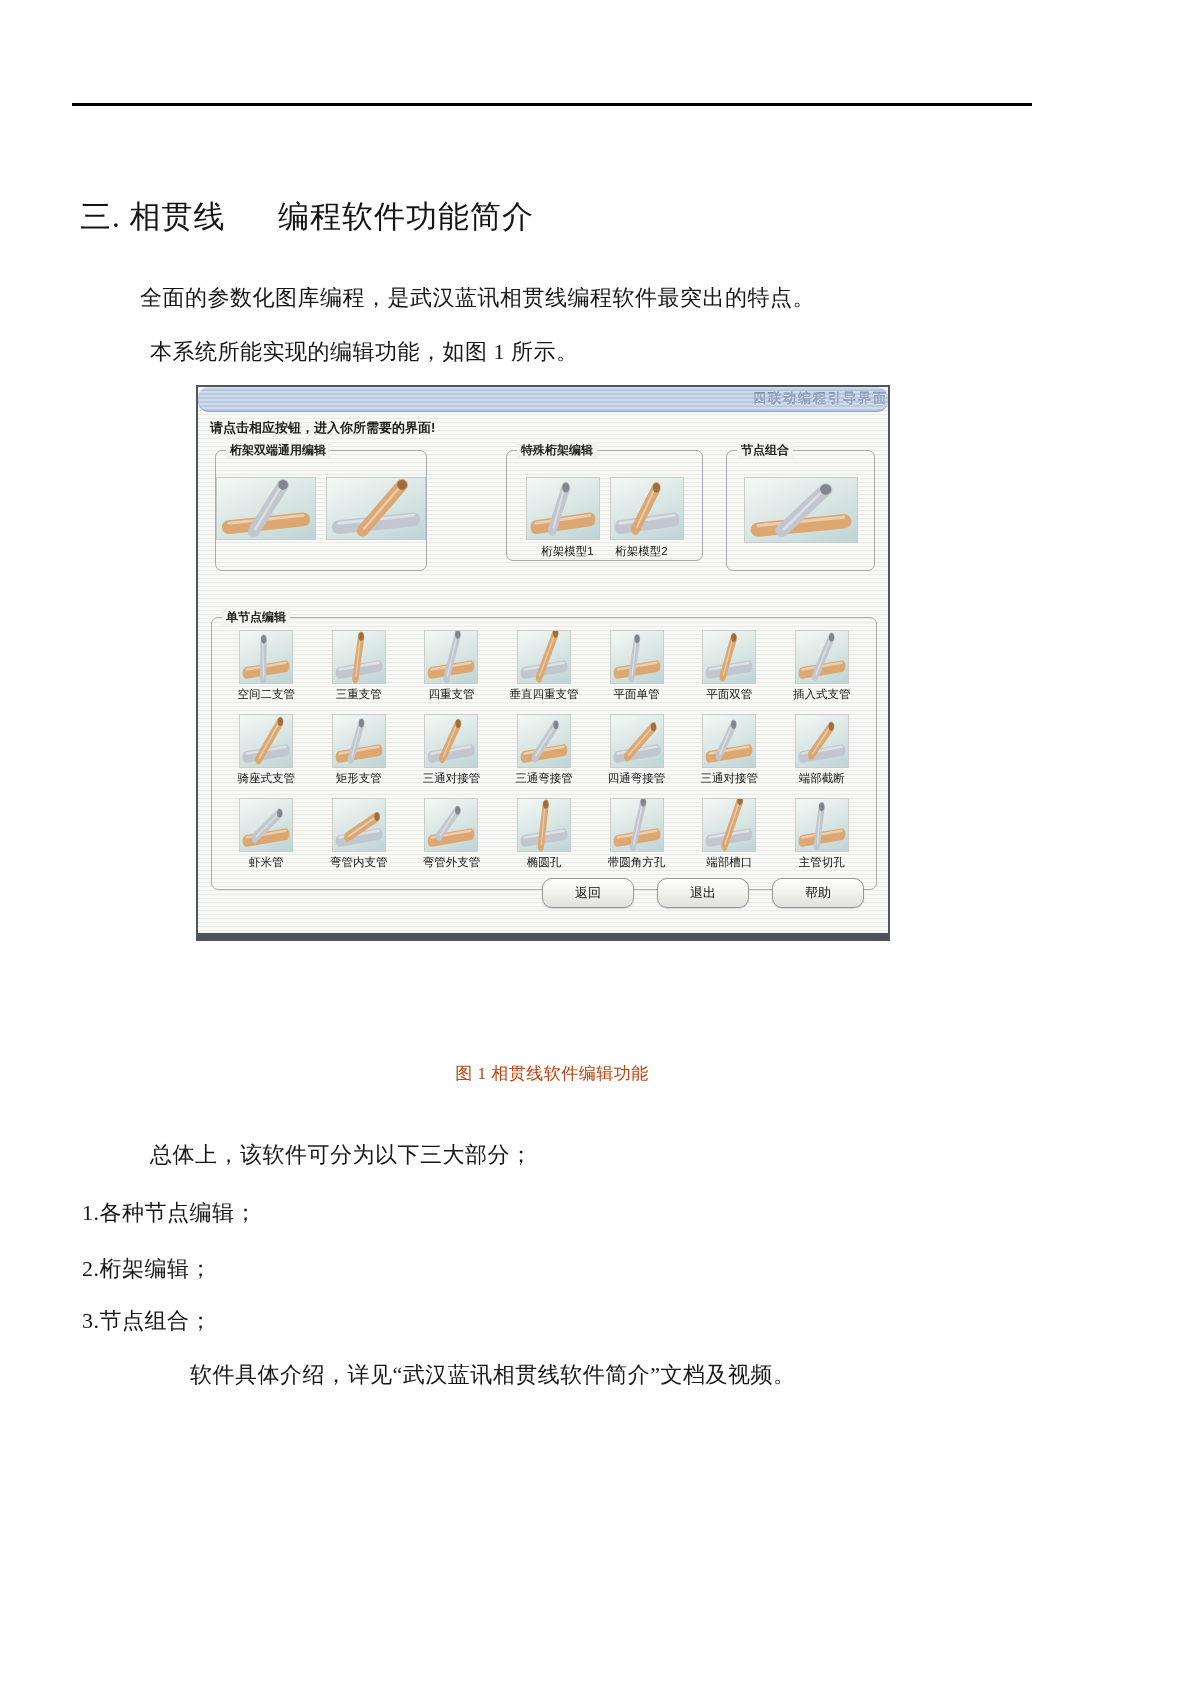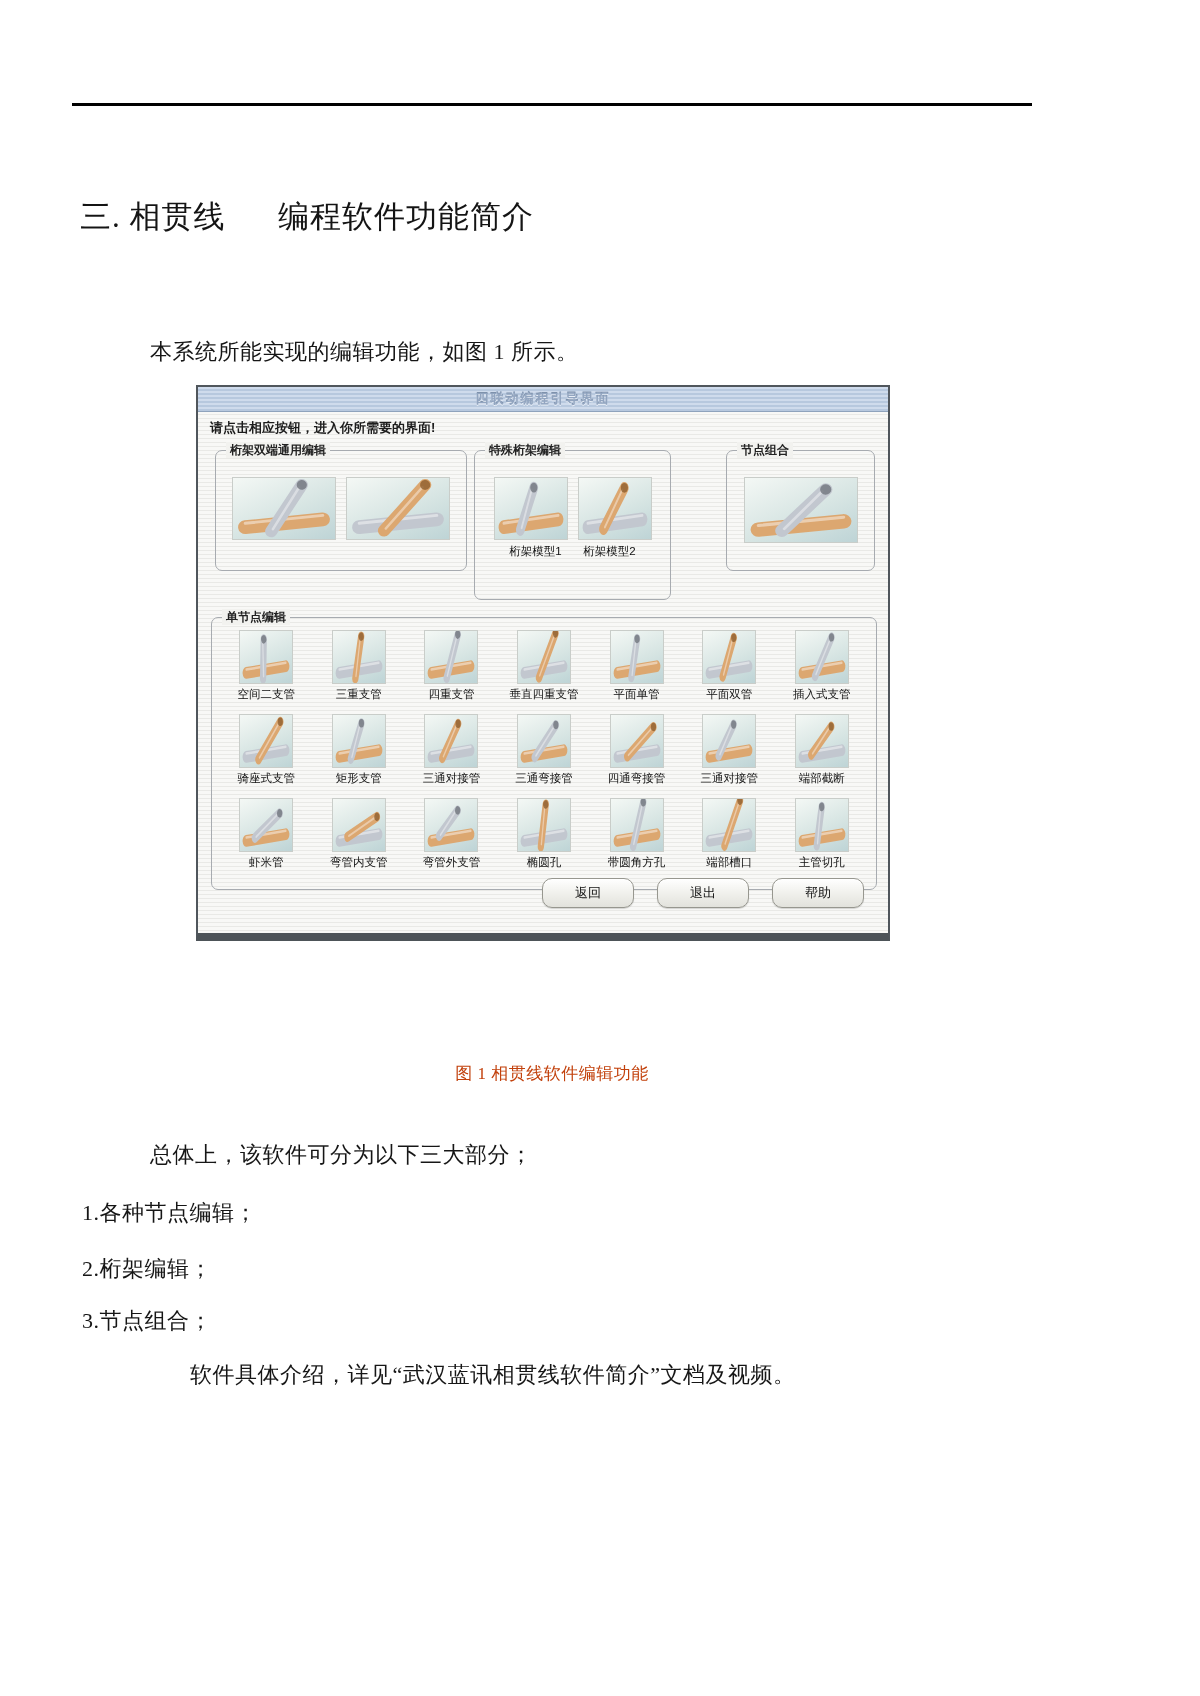--- a/index.html
+++ b/index.html
@@ -24,37 +24,37 @@
   .dialog{
     left:196px;top:385px;width:694px;height:556px;box-sizing:border-box;
     border:2px solid #50565c;border-bottom:8px solid #4d5358;
     background:repeating-linear-gradient(180deg,#f8f8f6 0px,#f8f8f6 3px,#e9e9e6 3px,#e9e9e6 4px);
     font-family:"Liberation Sans","DejaVu Sans",sans-serif;
   }
   .titlebar{
     position:absolute;left:0;top:0;width:100%;height:24px;
     background:repeating-linear-gradient(180deg,#cfdbec 0px,#cfdbec 2px,#b7c8de 2px,#b7c8de 4px);
     border-bottom:1px solid #8fa3bc;
-    display:flex;align-items:center;justify-content:center;
+    display:flex;align-items:center;justify-content:flex-end;border-radius:11px;
   }
   .titlebar span{
     font-size:13px;font-weight:bold;color:#92a5c0;letter-spacing:2px;
     text-shadow:0 1px 0 #e9eff7, 0 -1px 0 #7e91ab;
   }
   .dlg-body{position:absolute;left:0;top:25px;right:0;bottom:0;}
   .prompt{position:absolute;left:12px;top:7px;font-size:13px;font-weight:bold;color:#1c1c1c;}
   .groupbox{
     position:absolute;box-sizing:border-box;border:1px solid #a7abb0;border-radius:7px;
   }
   .groupbox>.glabel{
     position:absolute;top:-9px;left:10px;font-size:12px;font-weight:bold;color:#222;
     background:#f2f2ef;padding:0 4px;line-height:16px;
   }
-  .g1{left:17px;top:38px;width:252px;height:121px;}
-  .g2{left:276px;top:38px;width:197px;height:150px;}
+  .g1{left:17px;top:38px;width:212px;height:121px;}
+  .g2{left:308px;top:38px;width:197px;height:111px;}
   .g3{left:528px;top:38px;width:149px;height:121px;}
   .g4{left:13px;top:205px;width:666px;height:273px;}
   .thumb{
     box-sizing:border-box;border:1px solid #c9cdc9;
     background:linear-gradient(155deg,#f4f8f5 0%,#d7e5e3 55%,#bed4d6 100%);
     overflow:hidden;
   }
   .g1 .row, .g2 .row{display:flex;justify-content:center;gap:10px;margin-top:26px;}
   .g1 .thumb{width:104px;height:63px;}
   .g2 .thumb{width:74px;height:63px;}
@@ -83,20 +83,21 @@
   .btn-help{left:574px;}
 </style>
 </head>
 <body>
 
 <div id="page">
 
   <div class="abs rule"></div>
 
   <div class="abs heading">三. 相贯线      编程软件功能简介</div>
+  <div class="abs para p1">全面的参数化图库编程，是武汉蓝讯相贯线编程软件最突出的特点。</div>
   <div class="abs para p2">本系统所能实现的编辑功能，如图 1 所示。</div>
 
   <div class="abs dialog">
     <div class="titlebar">
       <span>四联动编程引导界面</span>
     </div>
     <div class="dlg-body">
       <div class="prompt">请点击相应按钮，进入你所需要的界面!</div>
 
       <div class="groupbox g1">

